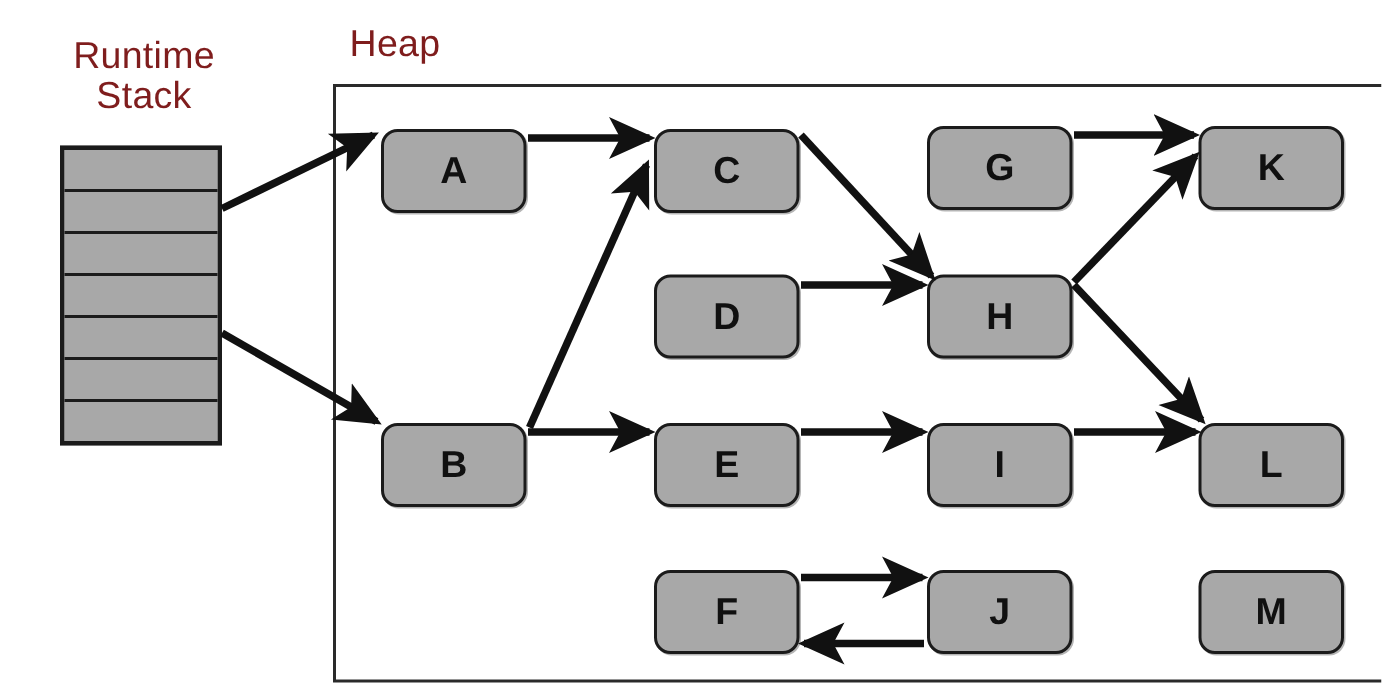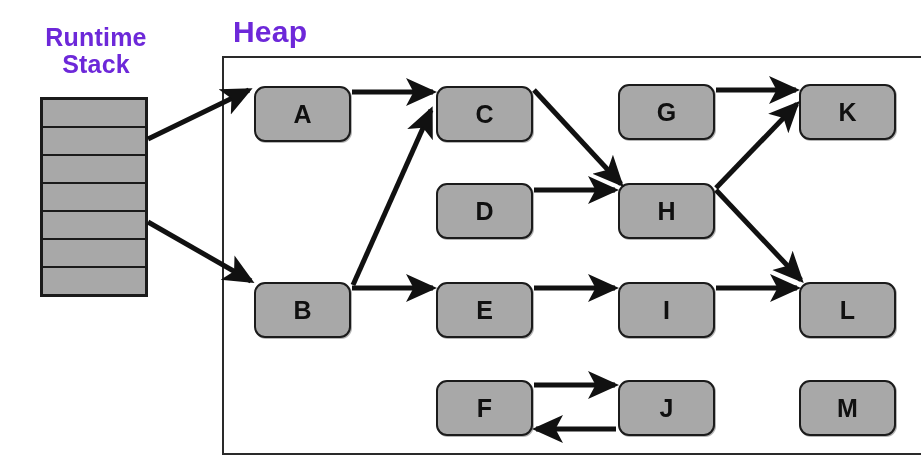--- a/index.html
+++ b/index.html
@@ -15,37 +15,37 @@
     position: relative;
     width: 921px;
     height: 464px;
     background: #ffffff;
     overflow: hidden;
   }
 
   
   .caption {
     position: absolute;
-    font-weight: bold;
-    color: #6d28d9;
+    font-weight: normal;
+    color: #7f1d1d;
     line-height: 1.08;
     white-space: pre;
     letter-spacing: 0.2px;
   }
   #stack-caption {
     left: 26px;
     top: 24px;
     width: 140px;
     text-align: center;
     font-size: 25px;
   }
   #heap-caption {
     left: 233px;
     top: 16px;
-    font-size: 30px;
+    font-size: 25px;
   }
 
   
   #runtime-stack {
     position: absolute;
     left: 40px;
     top: 97px;
     width: 108px;
     height: 200px;
     border: 3px solid #1b1b1b;

